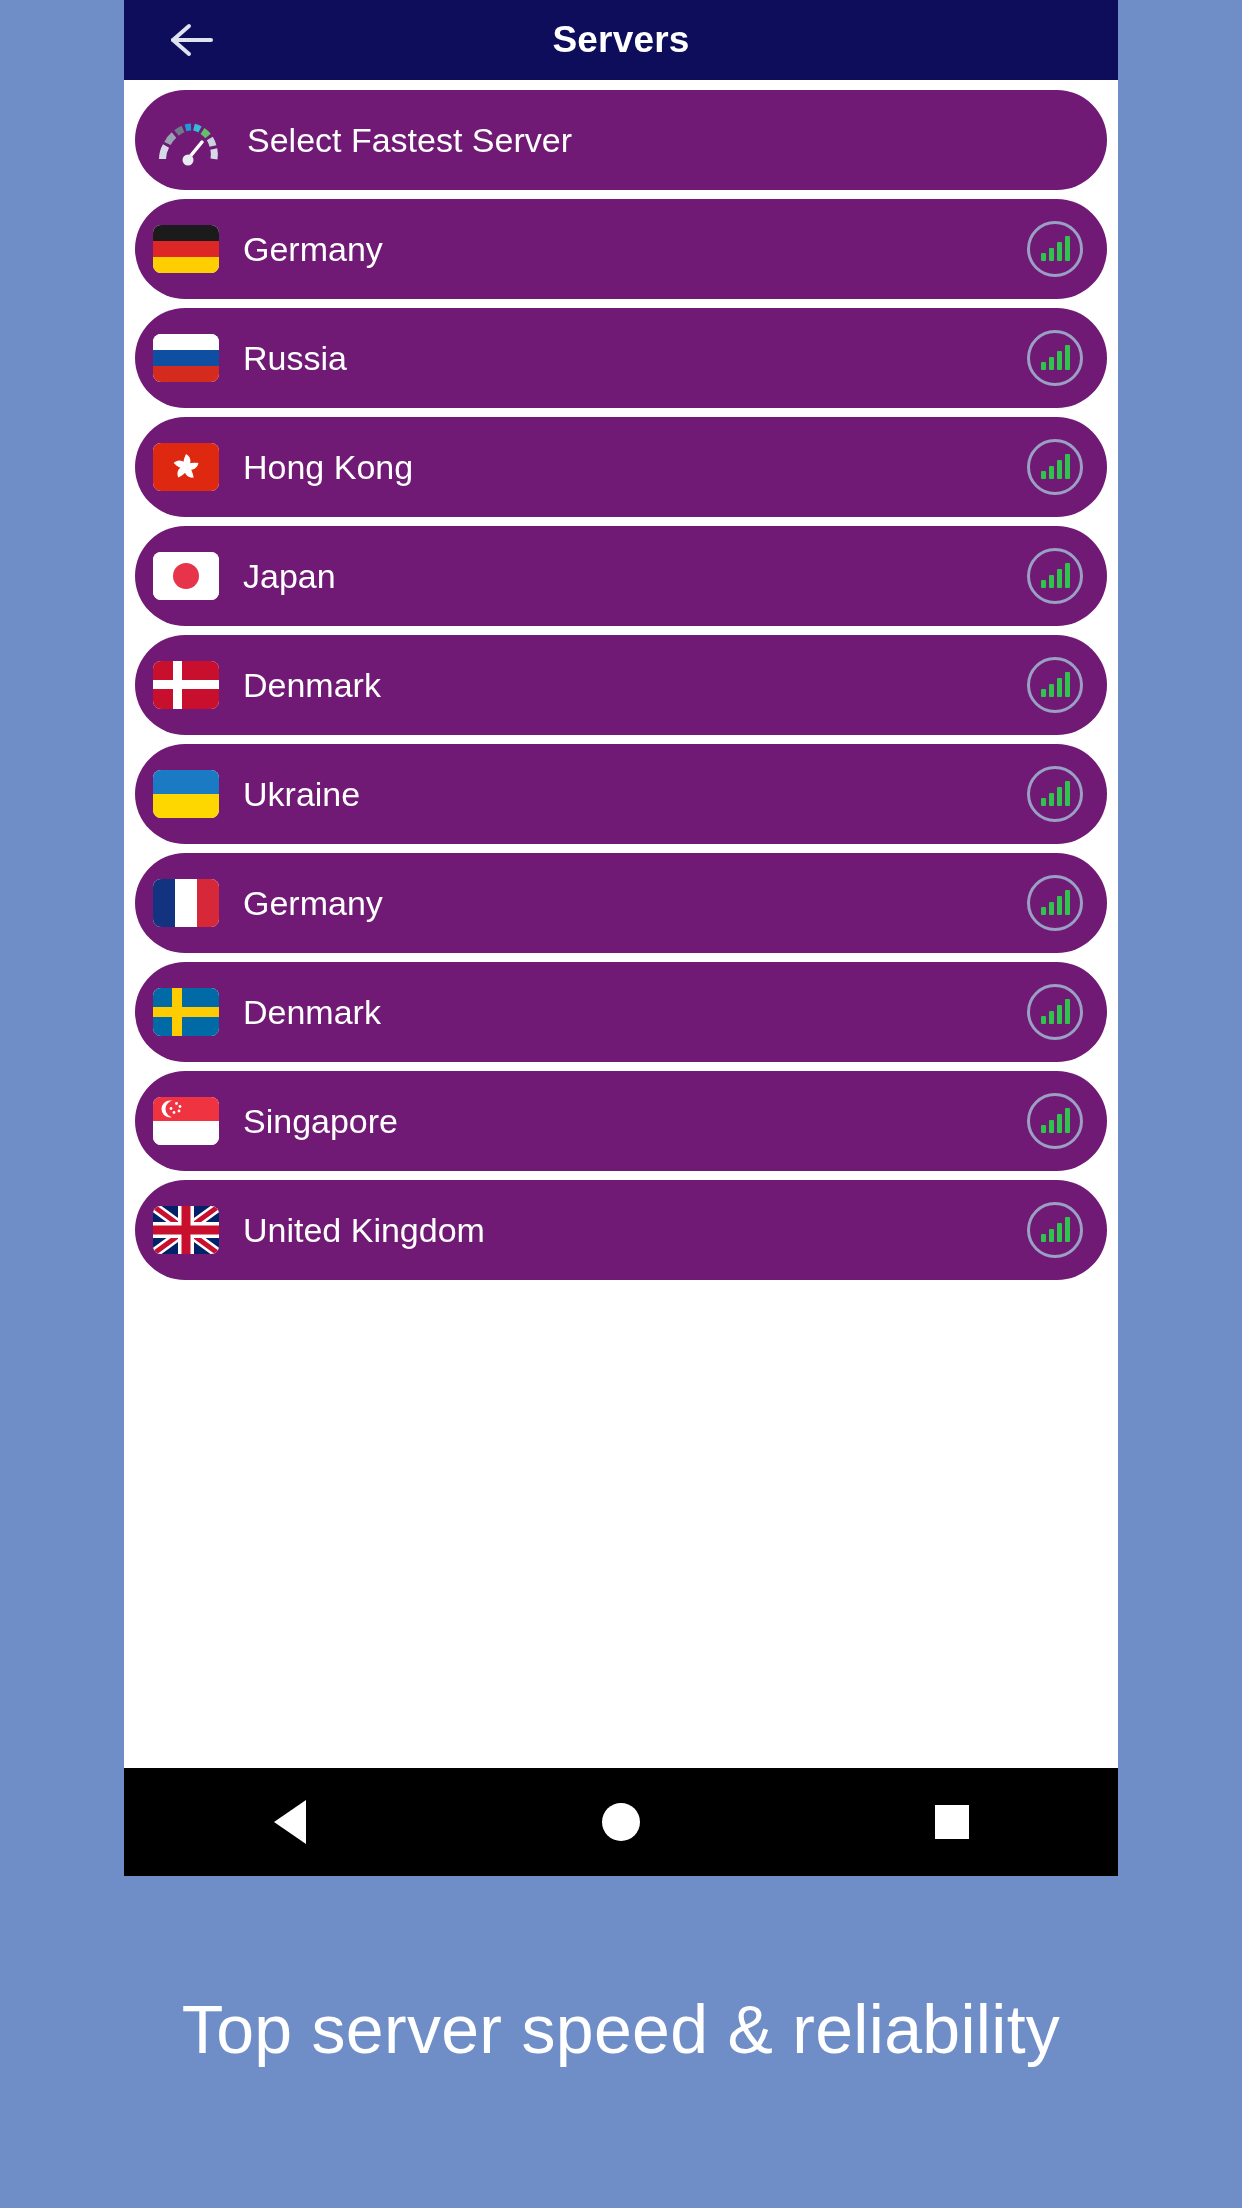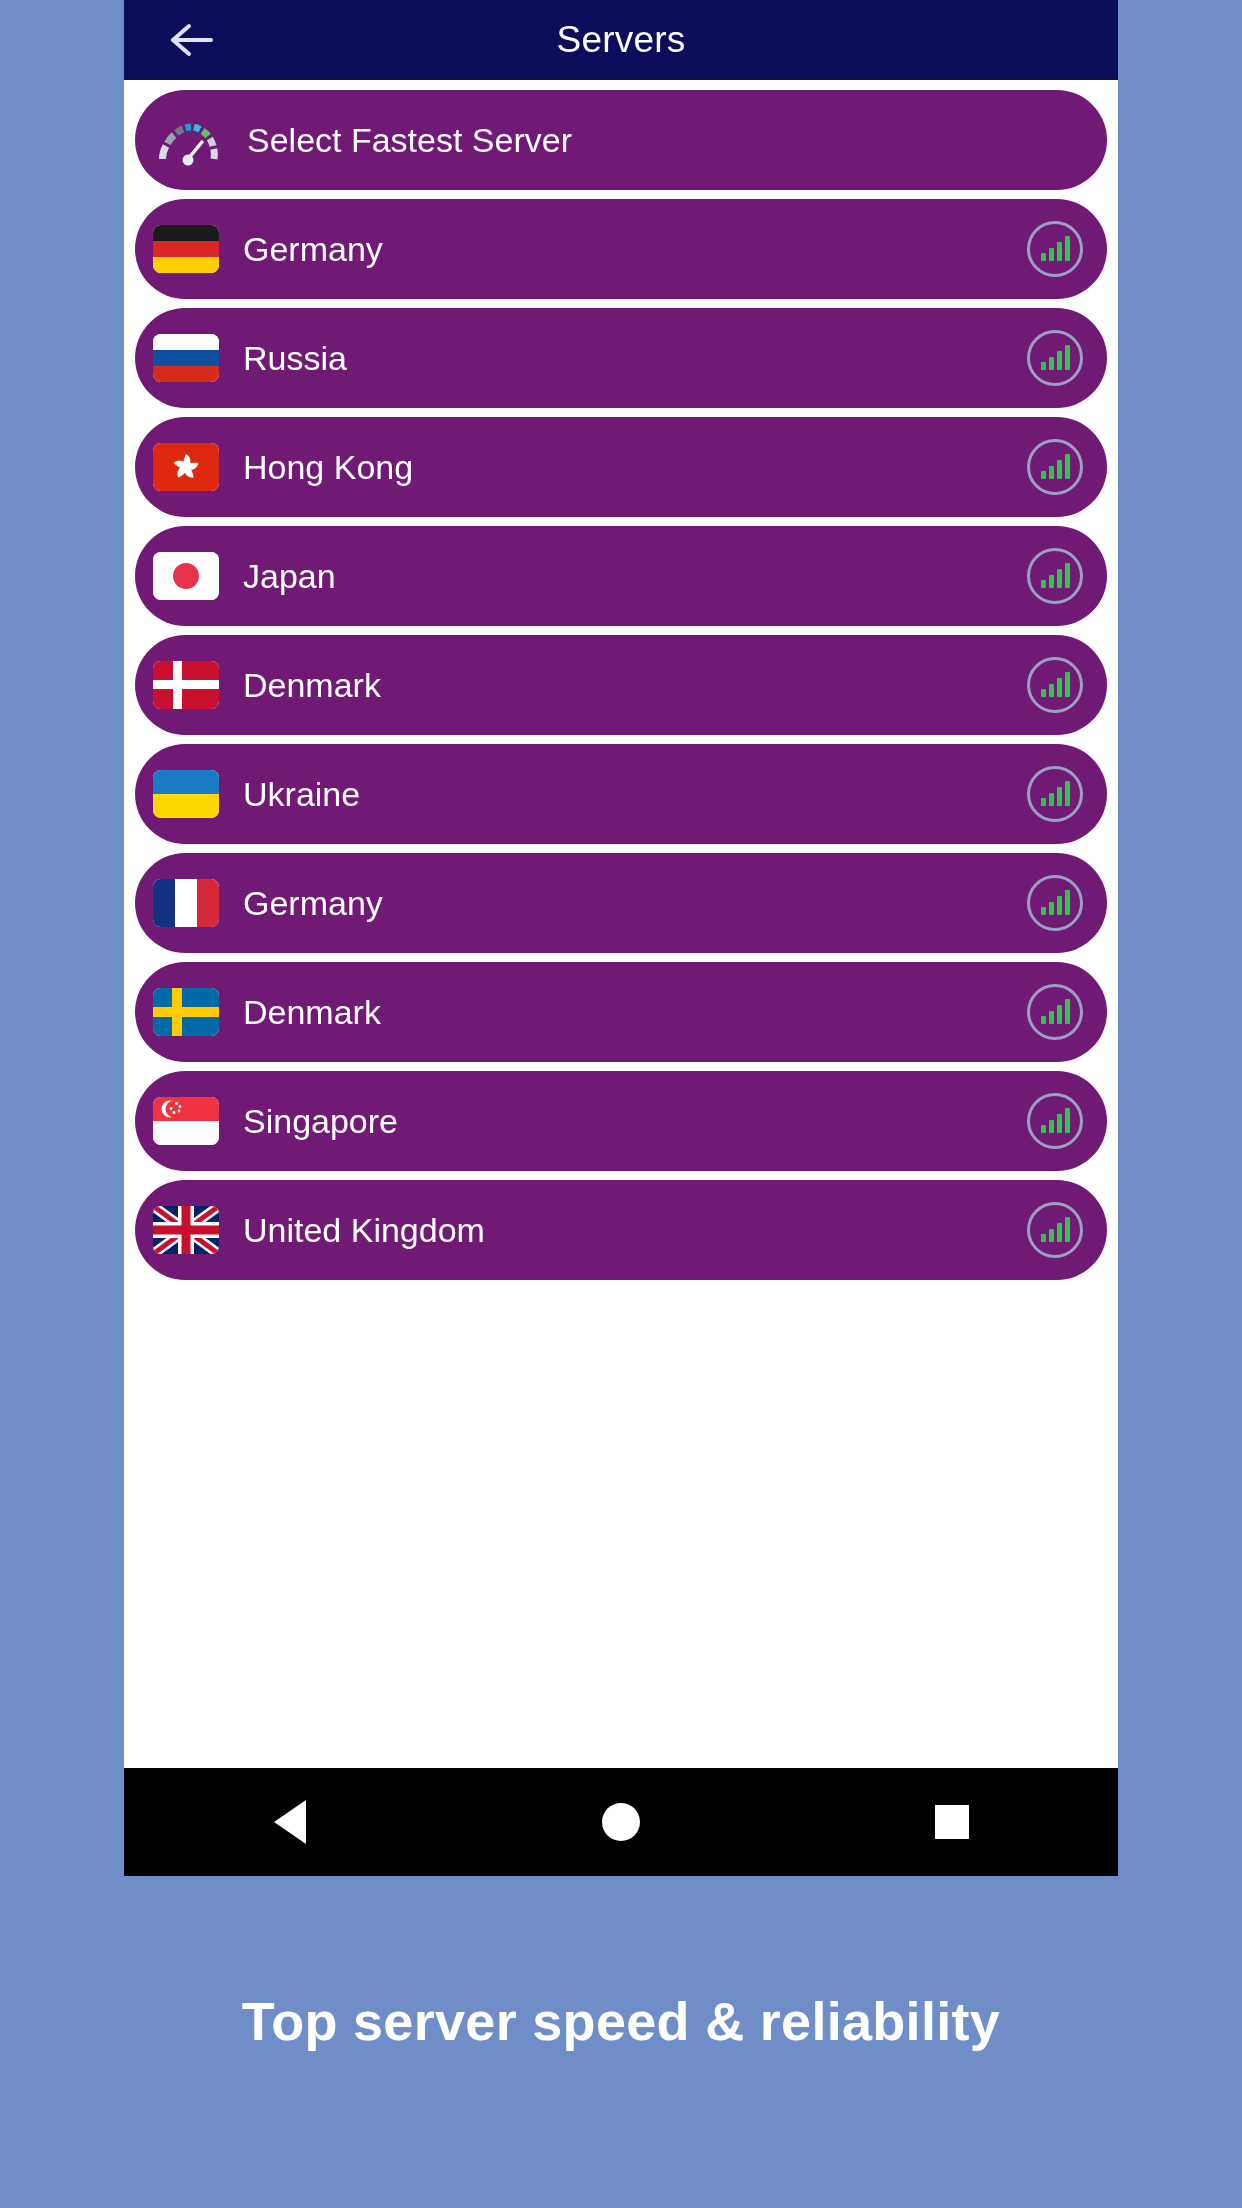--- a/index.html
+++ b/index.html
@@ -35,21 +35,21 @@
     width: 56px; height: 56px;
     display: flex; align-items: center; justify-content: center;
     cursor: pointer;
   }
   .back-btn svg { display: block; }
   .appbar-title {
     width: 100%;
     text-align: center;
     color: #ffffff;
     font-size: 37px;
-    font-weight: normal;
+    font-weight: bold;
     letter-spacing: .2px;
   }
 
   
   .list-wrap {
     background: #ffffff;
     padding: 10px 0 0 0;
     height: 1688px;
     overflow: hidden;
   }
@@ -129,22 +129,22 @@
   .nav-home { width: 38px; height: 38px; border-radius: 50%; background: #ffffff; }
   .nav-recents { width: 34px; height: 34px; background: #ffffff; }
 
   
   .tagline {
     position: absolute;
     left: 0; top: 1990px;
     width: 1242px;
     text-align: center;
     color: #ffffff;
-    font-size: 54px;
-    font-weight: bold;
+    font-size: 68px;
+    font-weight: normal;
     letter-spacing: .3px;
   }
 </style>
 </head>
 <body>
 
 <div id="root">
 
   <div class="phone">
 

